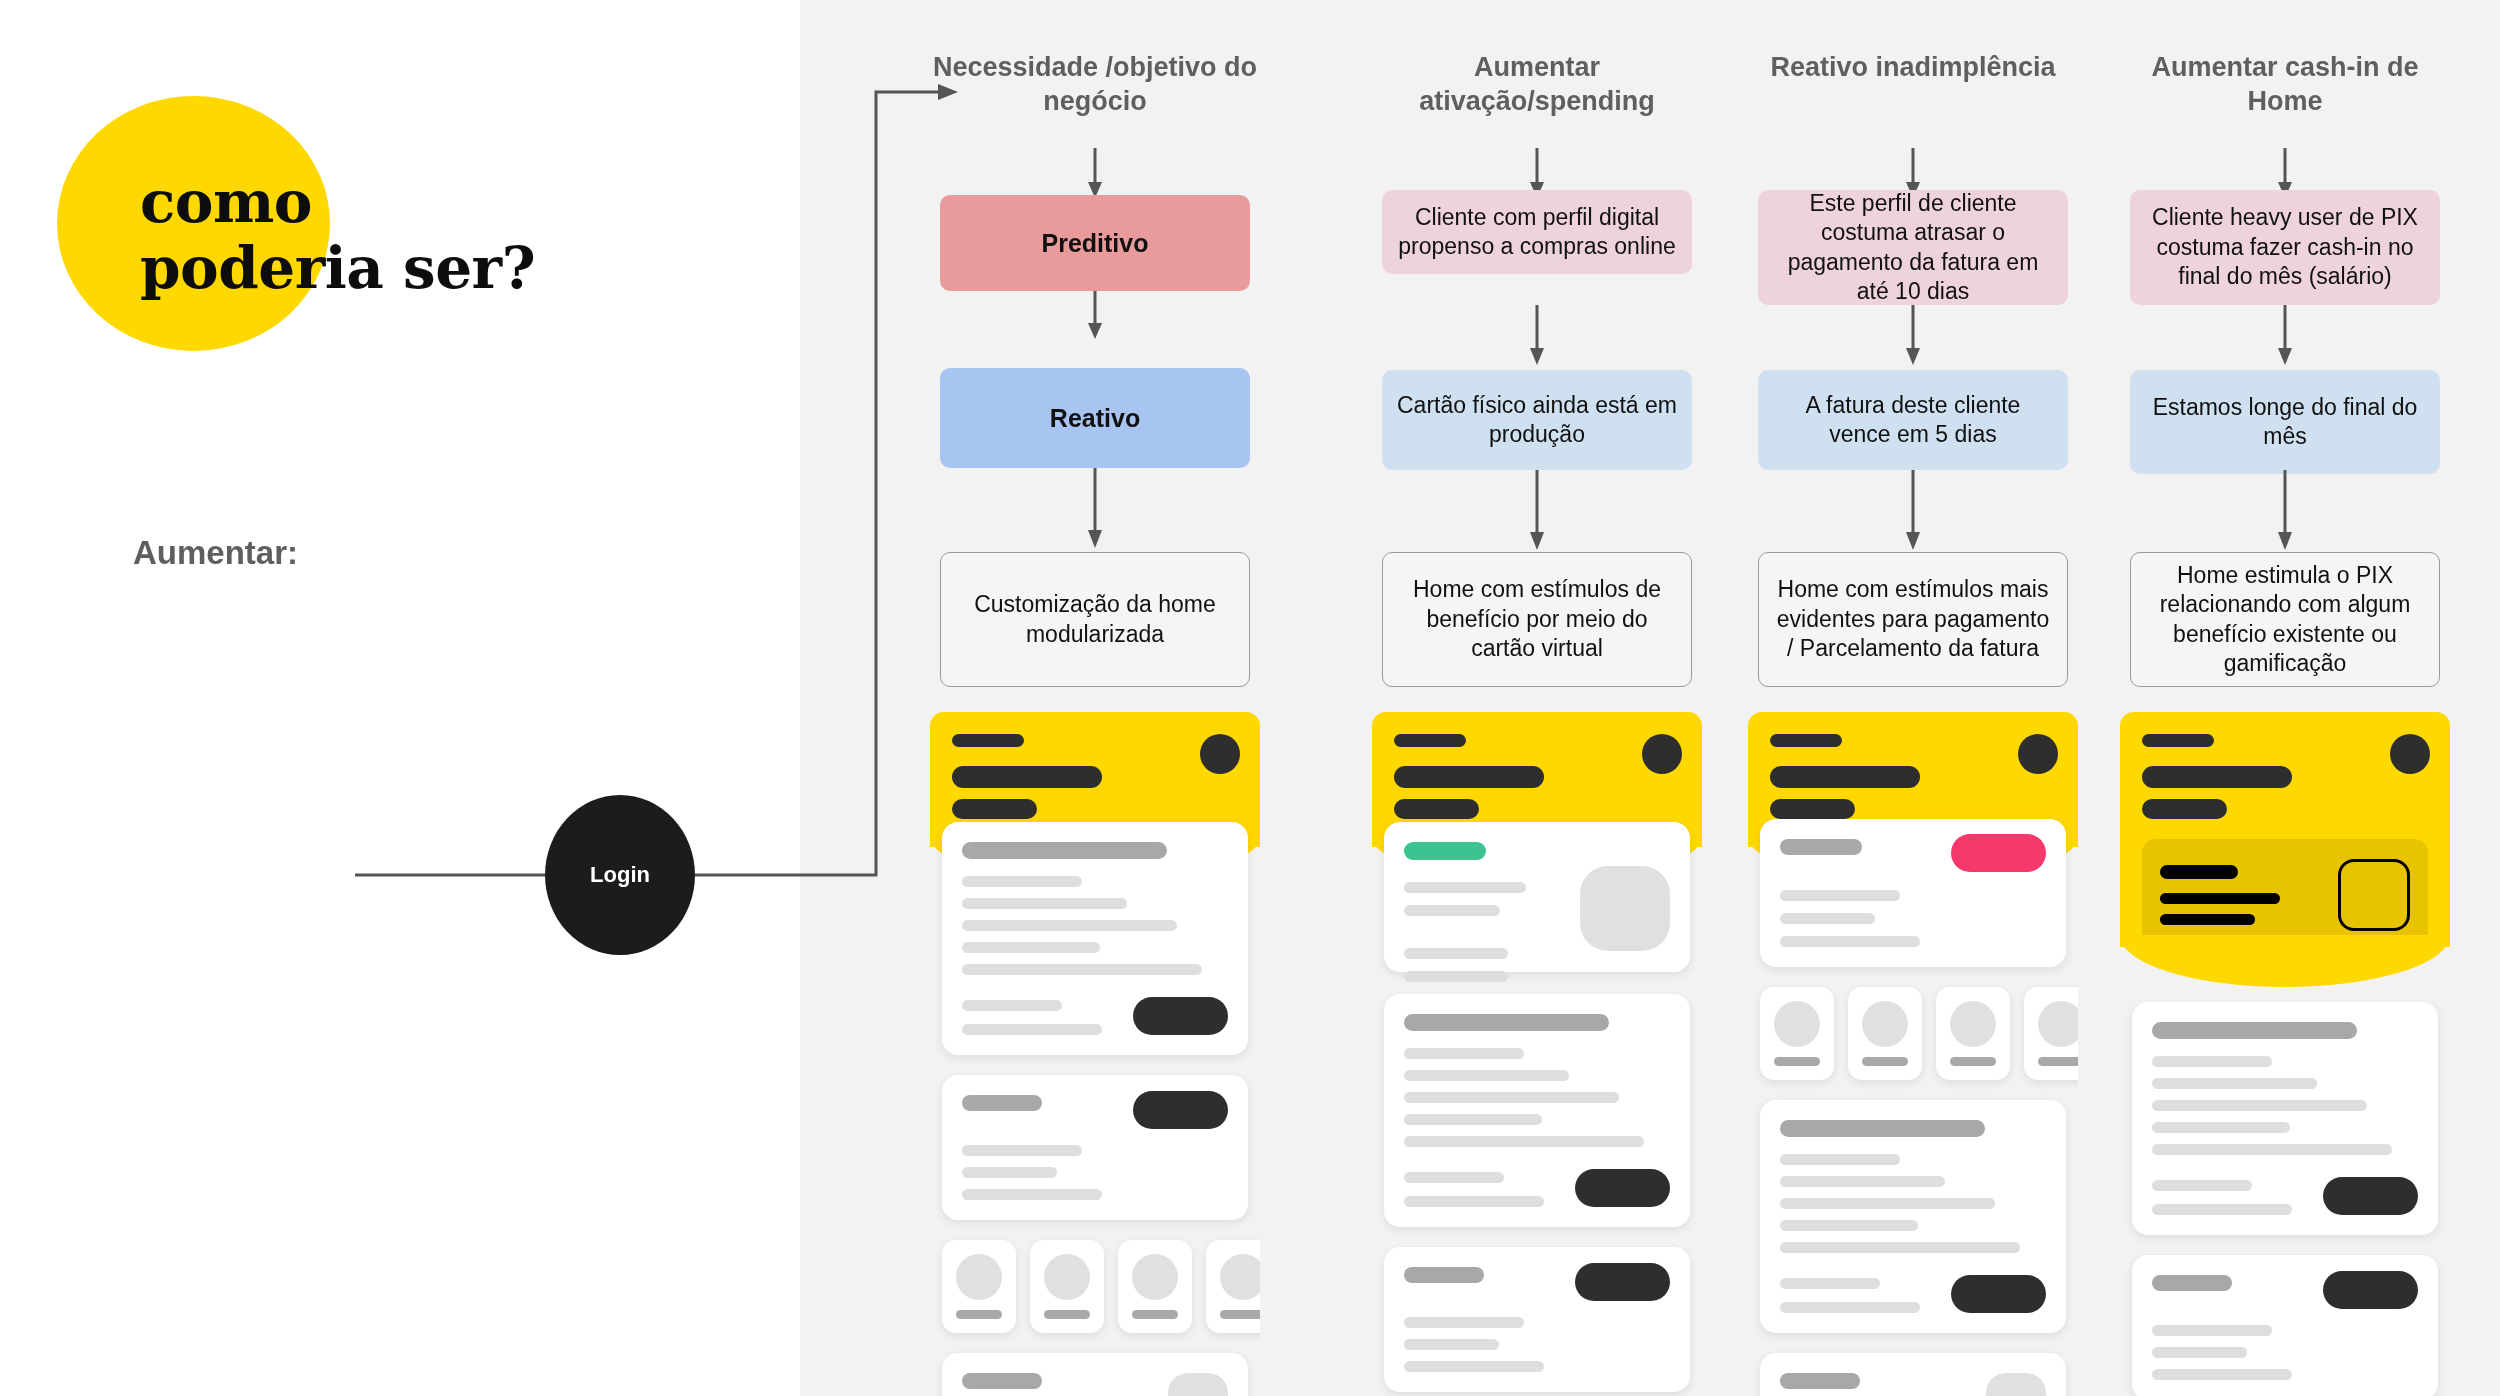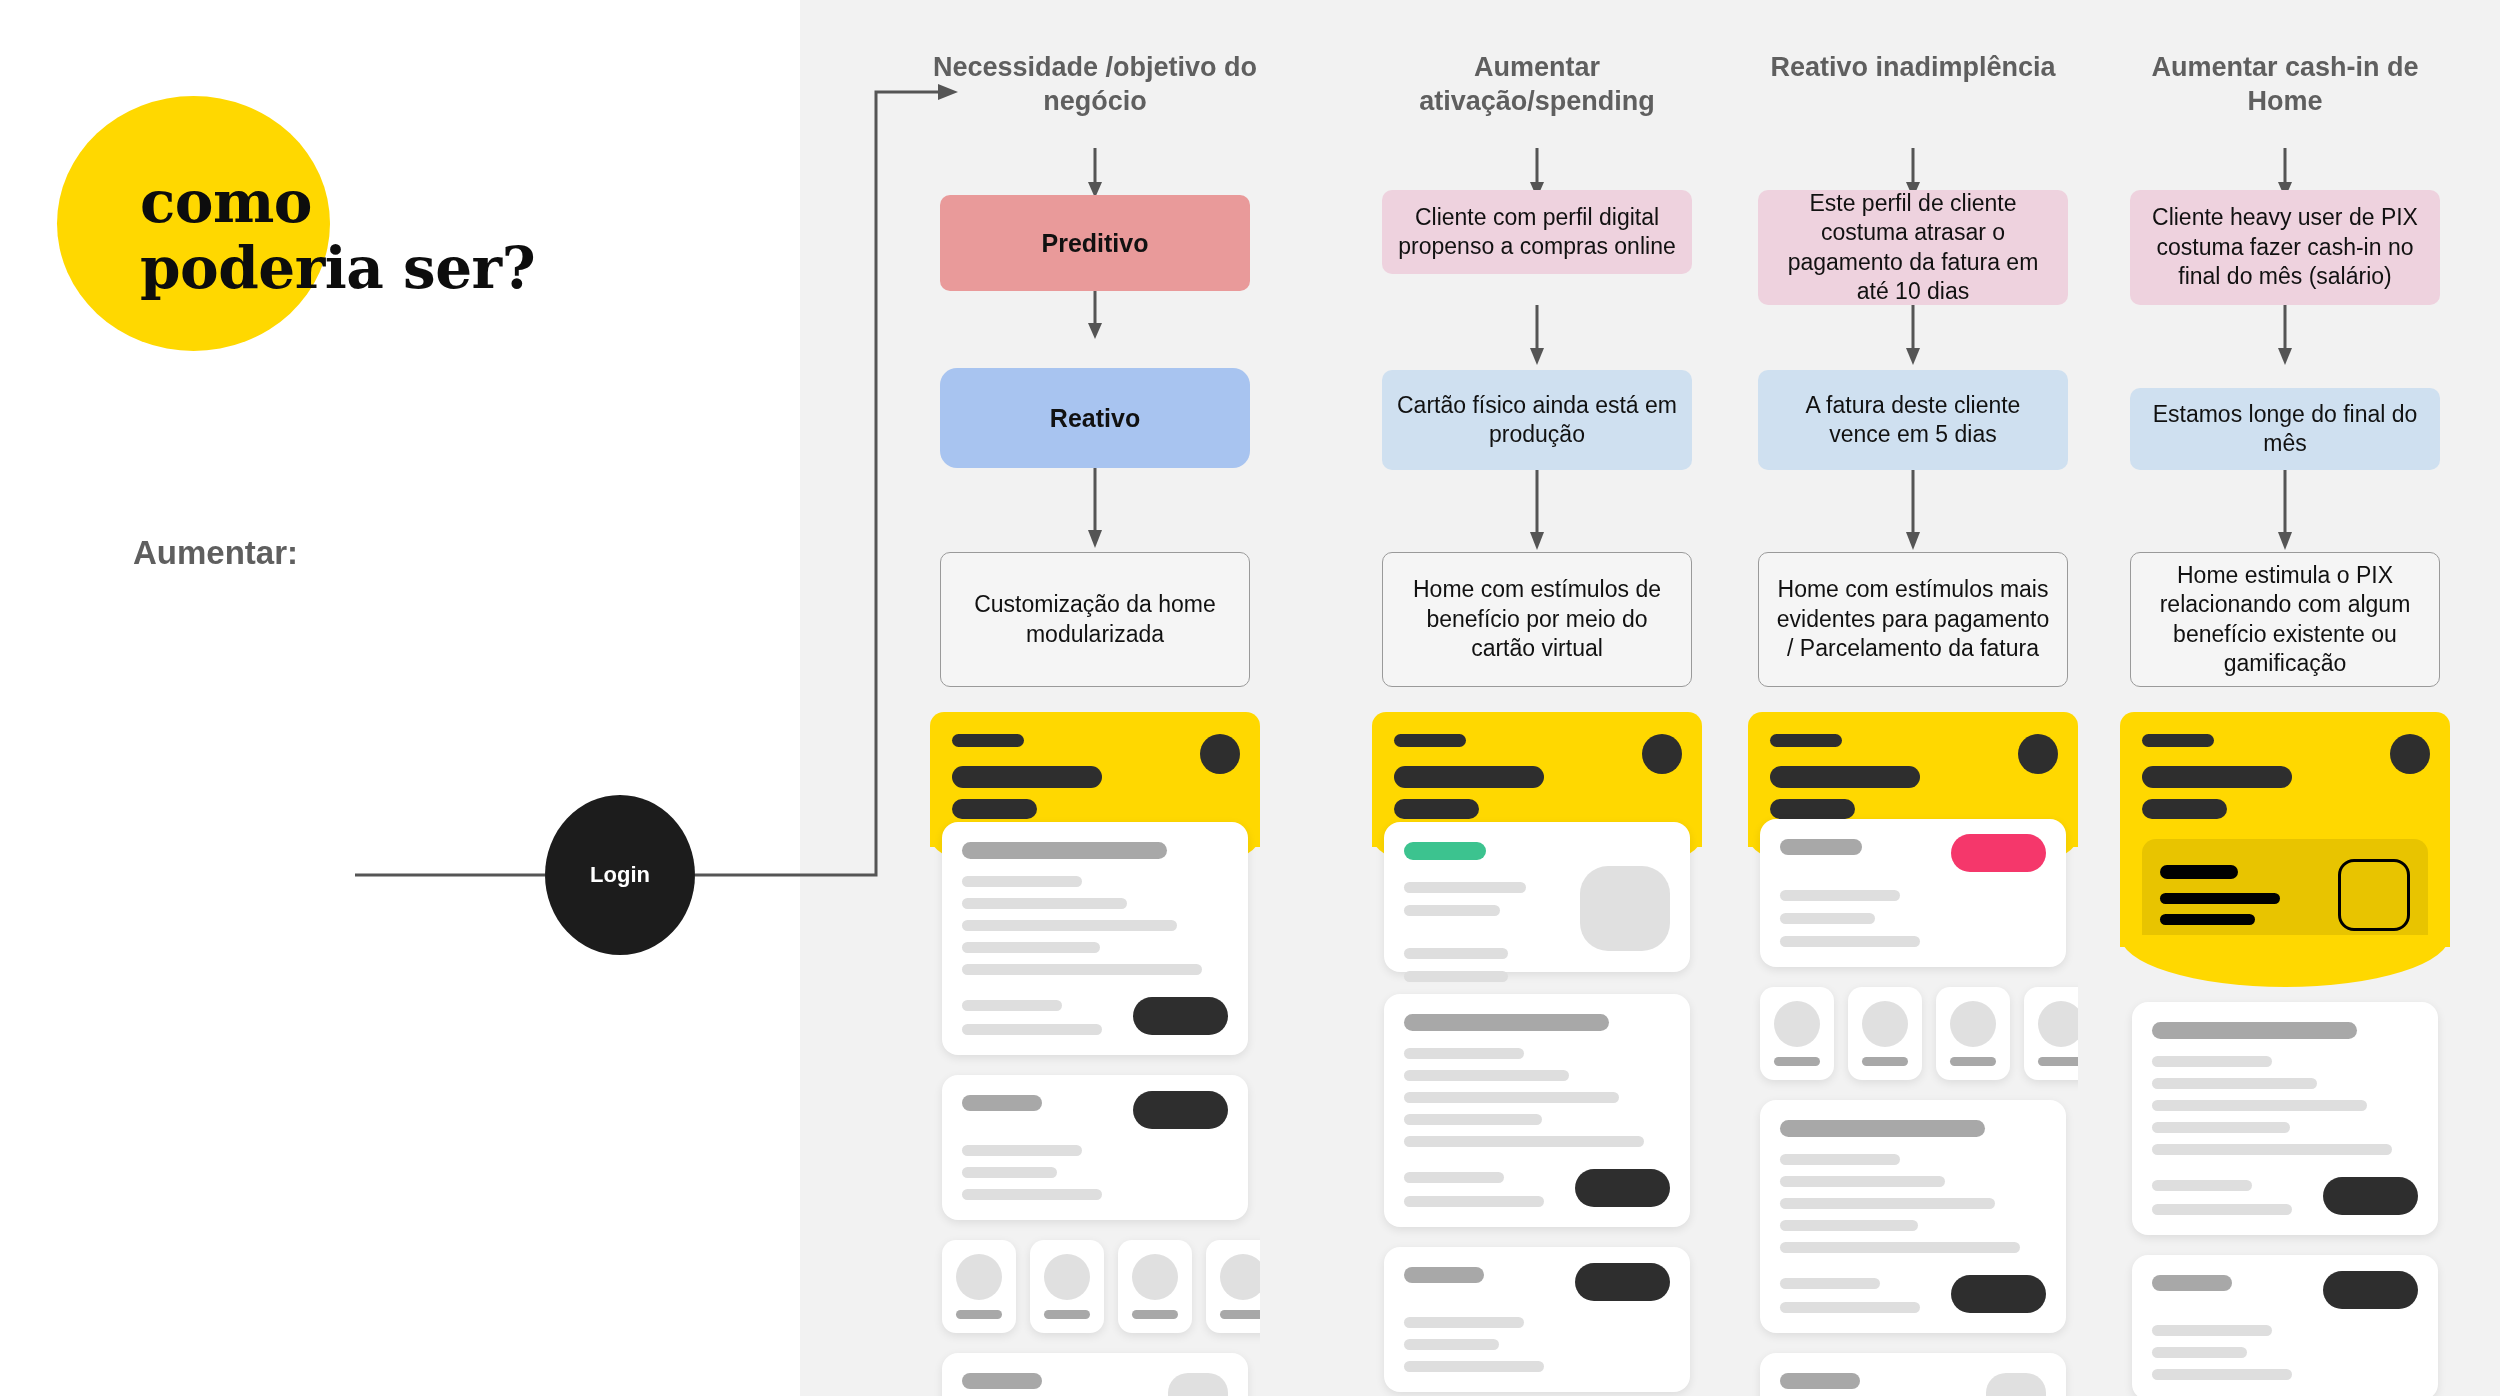--- a/index.html
+++ b/index.html
@@ -65,21 +65,21 @@
   }
   .arrow-down svg { display: block; }
 
   .box {
     position: absolute; width: 310px; left: 10px;
     display: flex; align-items: center; justify-content: center; text-align: center;
     font-size: 23px; line-height: 1.28; color: #111;
     border-radius: 10px; padding: 8px 14px;
   }
   .box-preditivo { background: #e99a9a; font-weight: 700; font-size: 25px; }
-  .box-reativo   { background: #a8c4f0; font-weight: 700; font-size: 25px; border-radius: 17px; }
+  .box-reativo   { background: #a8c4f0; font-weight: 700; font-size: 25px; }
   .box-pink      { background: #eed2de; }
   .box-blue      { background: #cfe0f0; }
   .box-outline   { background: #f5f5f5; border: 1px solid #9a9a9a; }
 
   
   .wire { position: absolute; width: 330px; overflow: hidden; }
   .wire-clip { position: relative; width: 330px; }
 
   .wf-head {
     position: relative; width: 330px; background: #ffd800;
@@ -439,21 +439,21 @@
 
     <div class="box box-pink" style="top:190px;height:115px">Cliente heavy user de PIX costuma fazer cash-in no final do mês (salário)</div>
 
     <div class="arrow-down" style="top:305px">
       <svg width="20" height="60">
           <line x1="10" y1="0" x2="10" y2="48" stroke="#555" stroke-width="3"></line>
           <polygon points="10,60 3,43 17,43" fill="#555"></polygon>
         </svg>
     </div>
 
-    <div class="box box-blue" style="top:388px;height:82px">Estamos longe do final do mês</div>
+    <div class="box box-blue" style="top:370px;height:104px">Estamos longe do final do mês</div>
 
     <div class="arrow-down" style="top:470px">
       <svg width="20" height="80">
           <line x1="10" y1="0" x2="10" y2="66" stroke="#555" stroke-width="3"></line>
           <polygon points="10,80 3,62 17,62" fill="#555"></polygon>
         </svg>
     </div>
 
     <div class="box box-outline" style="top:552px;height:135px">Home estimula o PIX relacionando com algum benefício existente ou gamificação</div>
 

